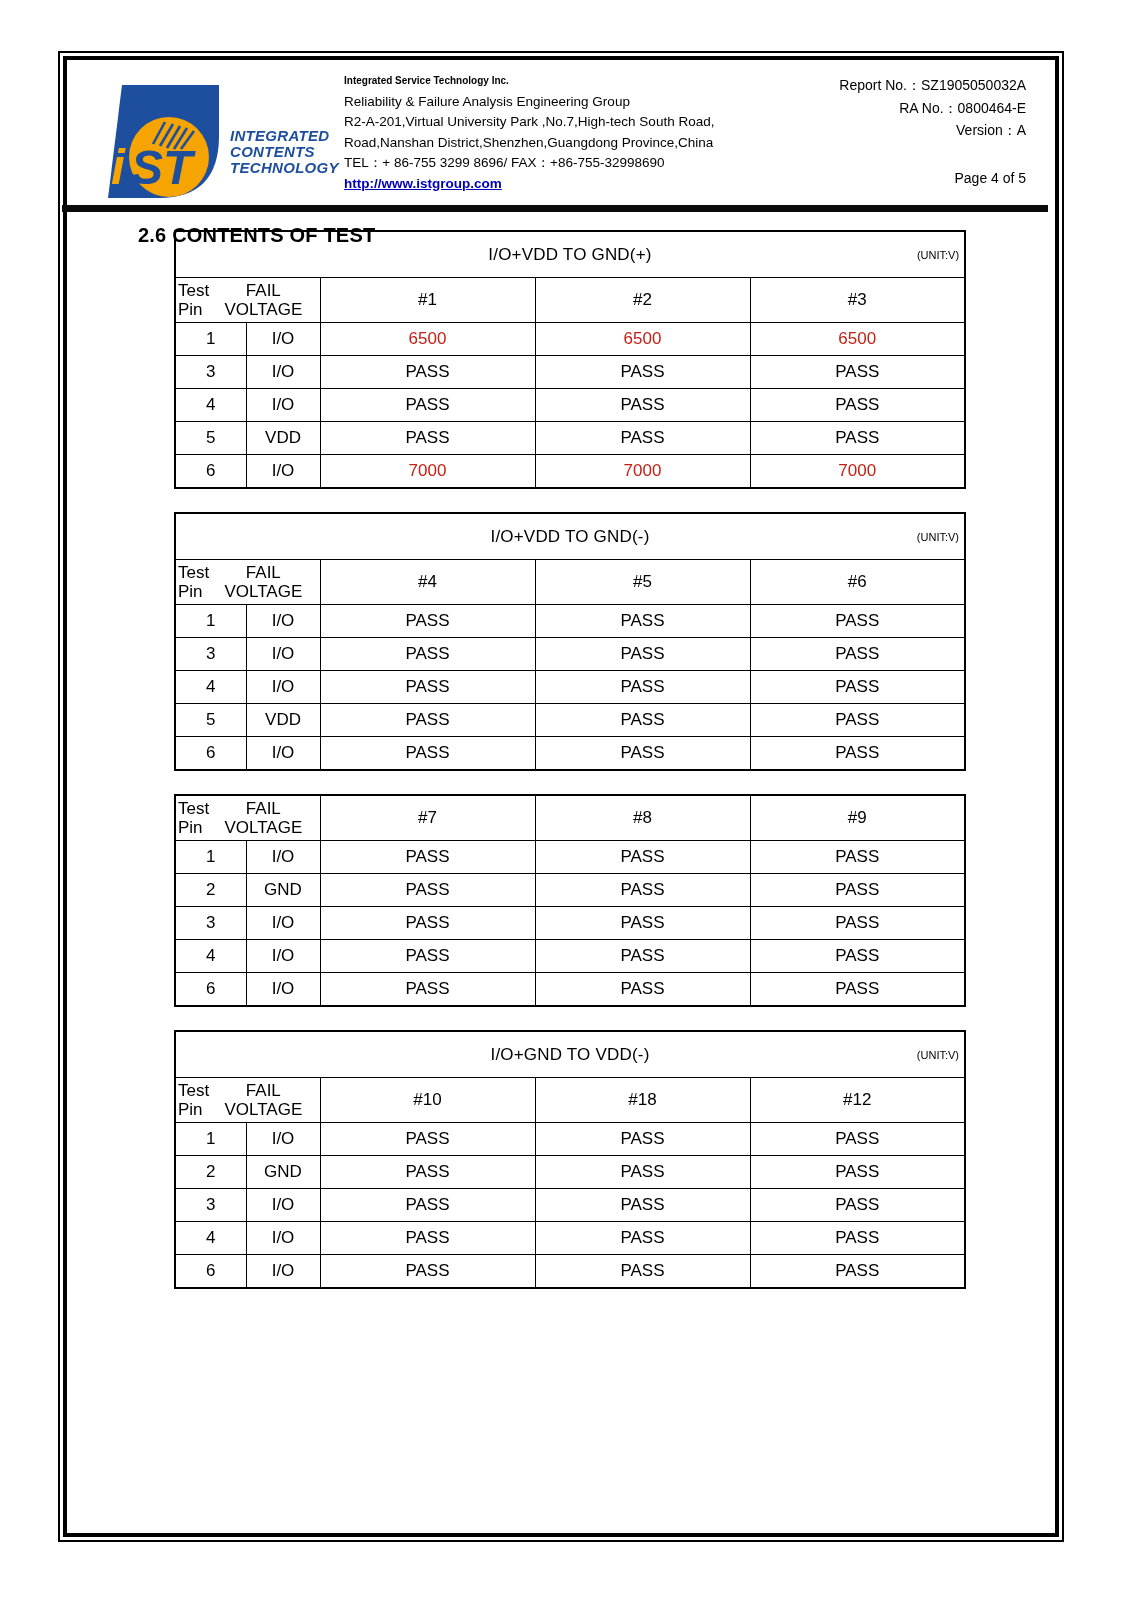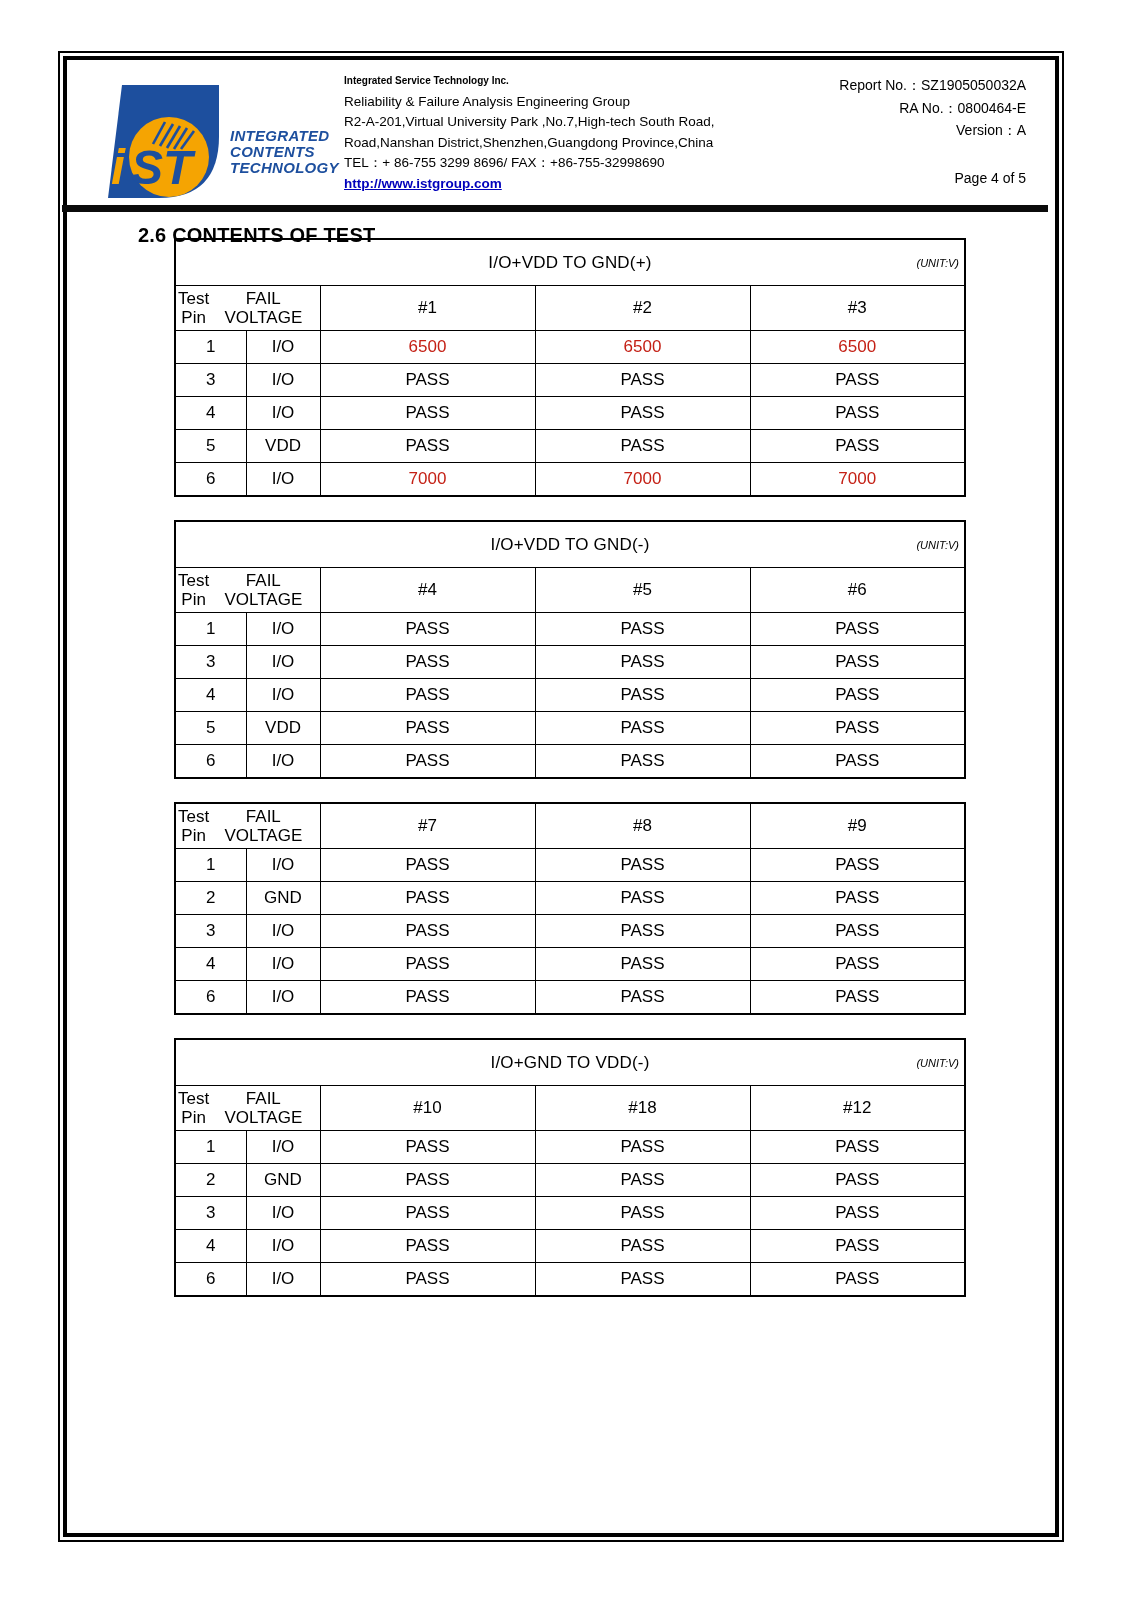--- a/index.html
+++ b/index.html
@@ -31,35 +31,35 @@
   .report-block { position:absolute; left:830px; top:74px; font-size:14px; line-height:22.5px; white-space:nowrap;text-align:right; }
   .report-block .lbl { display:inline-block; width:77px; }
   .version-line { padding-left:13px; }
   .page-line { padding-left:73px; margin-top:25px; }
 
   .divider-bar { position:absolute; left:62px; top:205px; width:986px; height:7px; background:#0b0b0b; }
 
   .section-title { position:absolute; left:126px; top:212px; margin:12px; font-size:20px; font-weight:bold; letter-spacing:0.2px; }
 
   
-  #tables { position:absolute; left:174px; top:238px; width:684px; }
+  #tables { position:absolute; left:174px; top:230px; width:684px; }
   table.rtable {
     width:790px; border-collapse:collapse; table-layout:fixed;
     margin:0 0 23px 0; border:2px solid #000;
   }
   table.rtable td { border:1px solid #000; text-align:center; vertical-align:middle; padding:0; }
   td.title-cell { height:45px; position:relative; font-size:17px; letter-spacing:0.2px; }
   .unit {
     position:absolute; right:5px; top:50%; transform:translateY(-50%);
-    font-size:11px; letter-spacing:0;font-style:italic;
+    font-size:11px; letter-spacing:0;
   }
   tr.head-row td { height:44px; font-size:17px; }
   td.corner-cell { font-size:15px; line-height:19px; }
   .corner-flex { display:flex; align-items:center; padding:0 2px; }
-  .corner-flex .c1 { text-align:center; }
+  .corner-flex .c1 { text-align:left; }
   .corner-flex .c2 { flex:1; text-align:center; }
   tbody.data-body td { height:32px; font-size:17px; }
   td.fail-val { color:var(--fail-red,#c42015); }
 </style>
 </head>
 <body>
 
 <div class="frame-outer">
   <div class="frame-inner"></div>
 </div>

